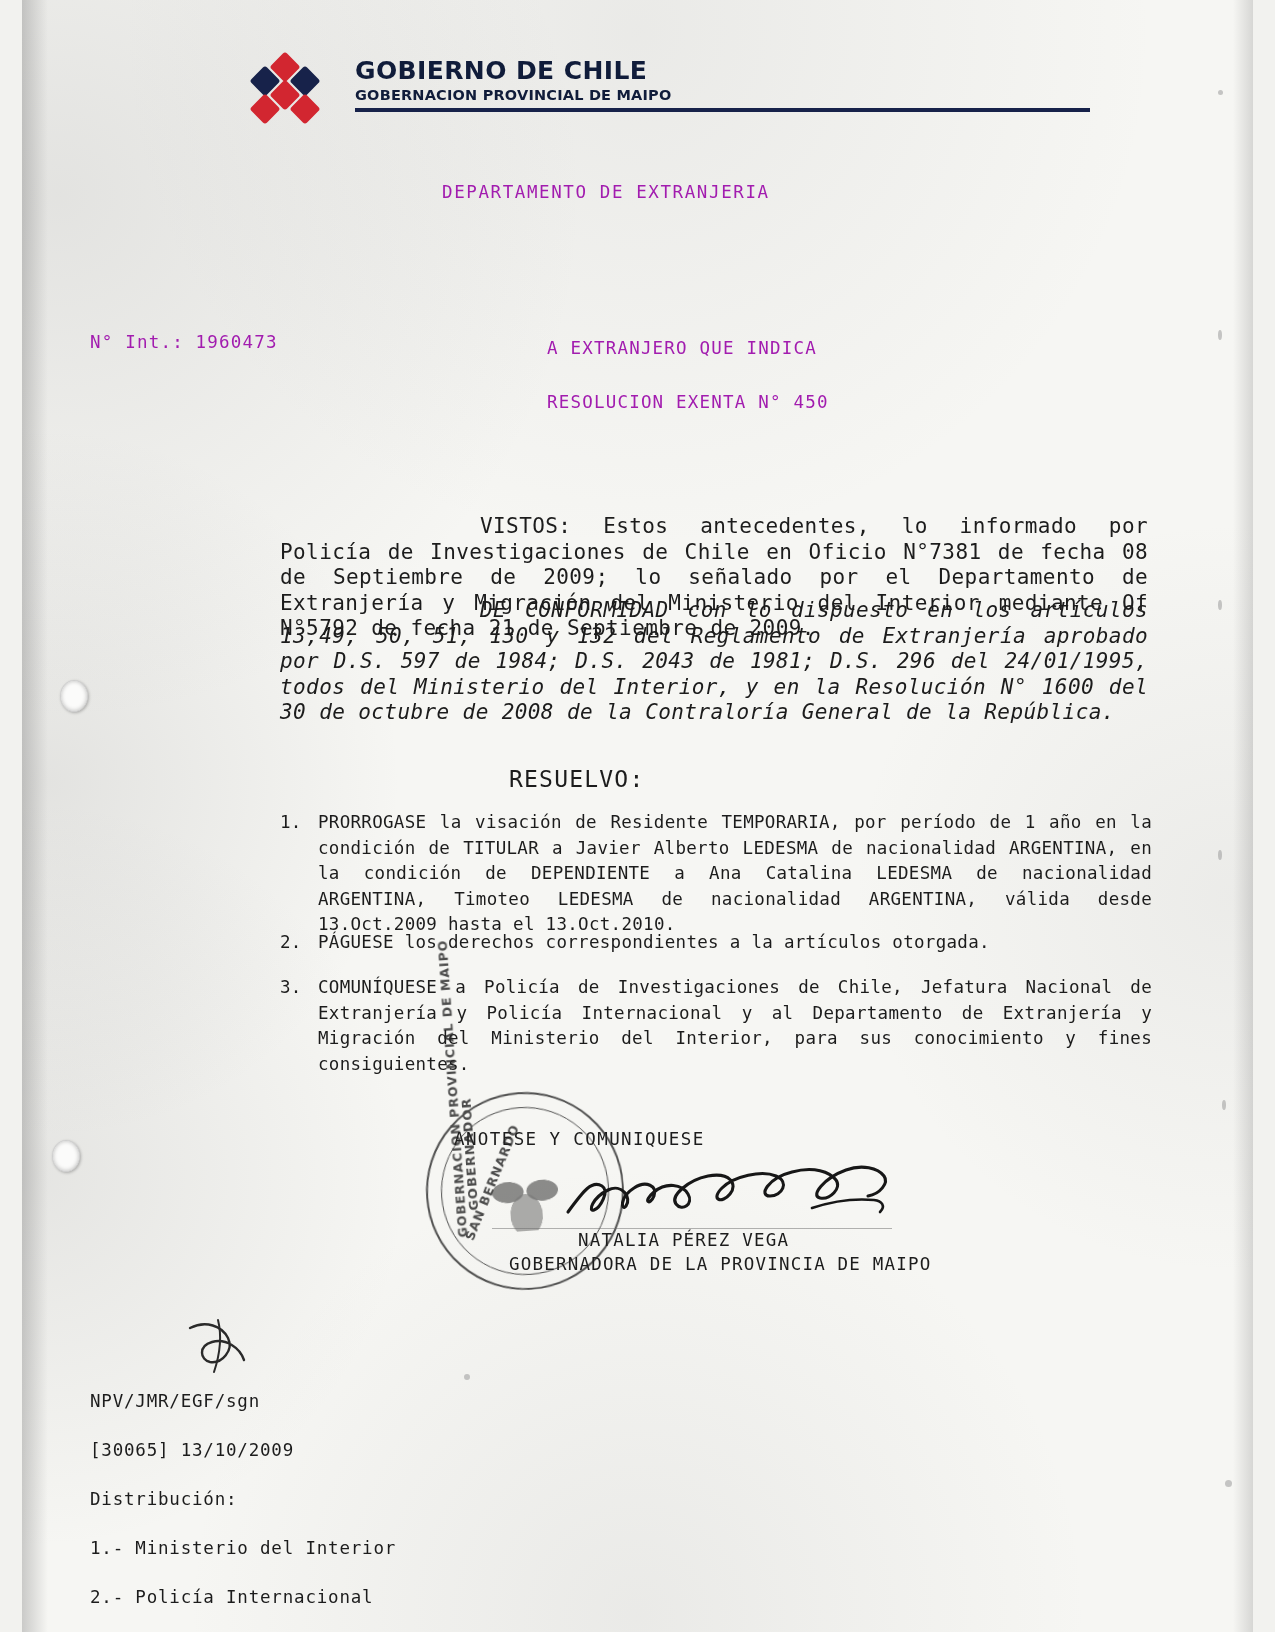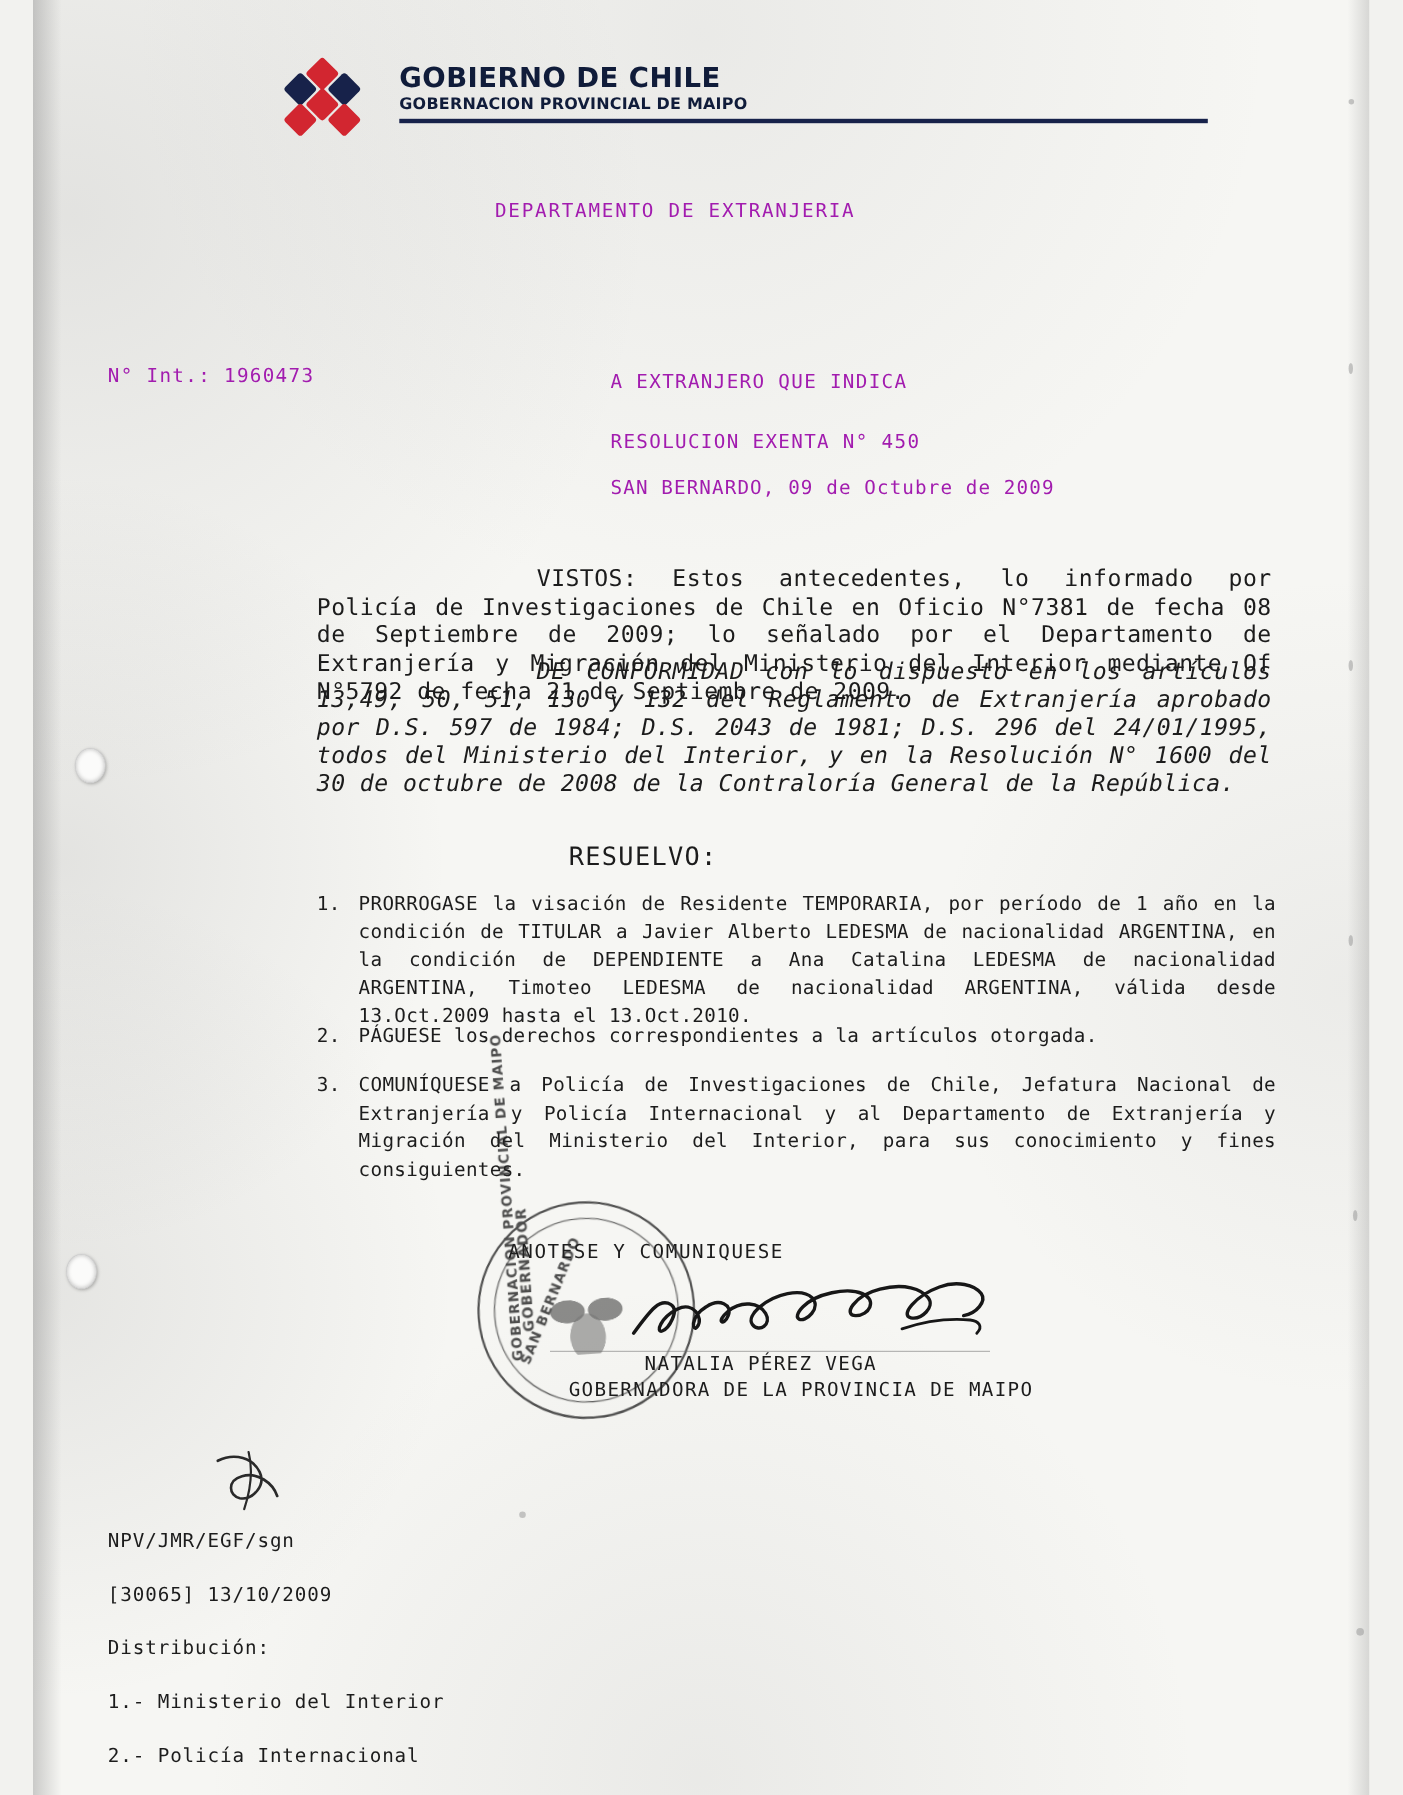--- a/index.html
+++ b/index.html
@@ -9,20 +9,21 @@
   }
   .page {
     position: relative;
     width: 1215px;
     height: 1632px;
     margin: 0 auto;
     background: #f6f6f3;
     overflow: hidden;
     font-family: "DejaVu Sans Mono", monospace;
     color: #1c1c1c;
+    padding-left: 16px;
   }
   
   .scan-shade {
     position: absolute;
     inset: 0;
     pointer-events: none;
     background:
       radial-gradient(circle at 3% 12%, rgba(150,150,150,0.20), rgba(255,255,255,0) 28%),
       radial-gradient(circle at 2% 48%, rgba(140,140,140,0.18), rgba(255,255,255,0) 24%),
       radial-gradient(circle at 1% 72%, rgba(140,140,140,0.16), rgba(255,255,255,0) 22%),
@@ -312,21 +313,20 @@
   <div class="doc-text dept">DEPARTAMENTO DE EXTRANJERIA</div>
 
   <div class="doc-text subject">
     <div>A EXTRANJERO QUE INDICA</div>
   </div>
 
   <div class="doc-text int-no">N° Int.: 1960473</div>
 
   <div class="doc-text resolution">RESOLUCION EXENTA N° 450</div>
 
-  <div class="doc-text place-date">SAN BERNARDO, 09 de Octubre de 2009</div>
 
   <div class="para vistos"><span class="ind"></span><span>VISTOS: Estos antecedentes, lo informado por Policía de Investigaciones de Chile  en Oficio N°7381 de fecha 08 de Septiembre  de 2009; lo señalado por el Departamento de  Extranjería  y  Migración  del Ministerio  del Interior mediante Of N°5792 de fecha 21 de Septiembre de 2009.</span></div>
 
   <div class="para conformidad"><span class="ind"></span><span>DE CONFORMIDAD con lo dispuesto en los artículos 13,49, 50, 51, 130 y 132 del Reglamento de Extranjería  aprobado por  D.S.  597 de 1984;  D.S.  2043  de  1981;  D.S.  296  del  24/01/1995,  todos  del Ministerio  del Interior,  y en la Resolución N° 1600 del 30  de  octubre de 2008 de la Contraloría General de la República.</span></div>
 
   <div class="resuelvo">RESUELVO:</div>
 
   <div class="numitem item1">
     <span class="marker">1.</span>
     <span class="body">PRORROGASE la visación de Residente TEMPORARIA, por período de 1  año en la condición de TITULAR a Javier Alberto LEDESMA  de nacionalidad ARGENTINA,  en la condición de DEPENDIENTE a Ana Catalina LEDESMA  de nacionalidad ARGENTINA, Timoteo LEDESMA  de  nacionalidad  ARGENTINA, válida desde 13.Oct.2009  hasta el 13.Oct.2010.</span>

